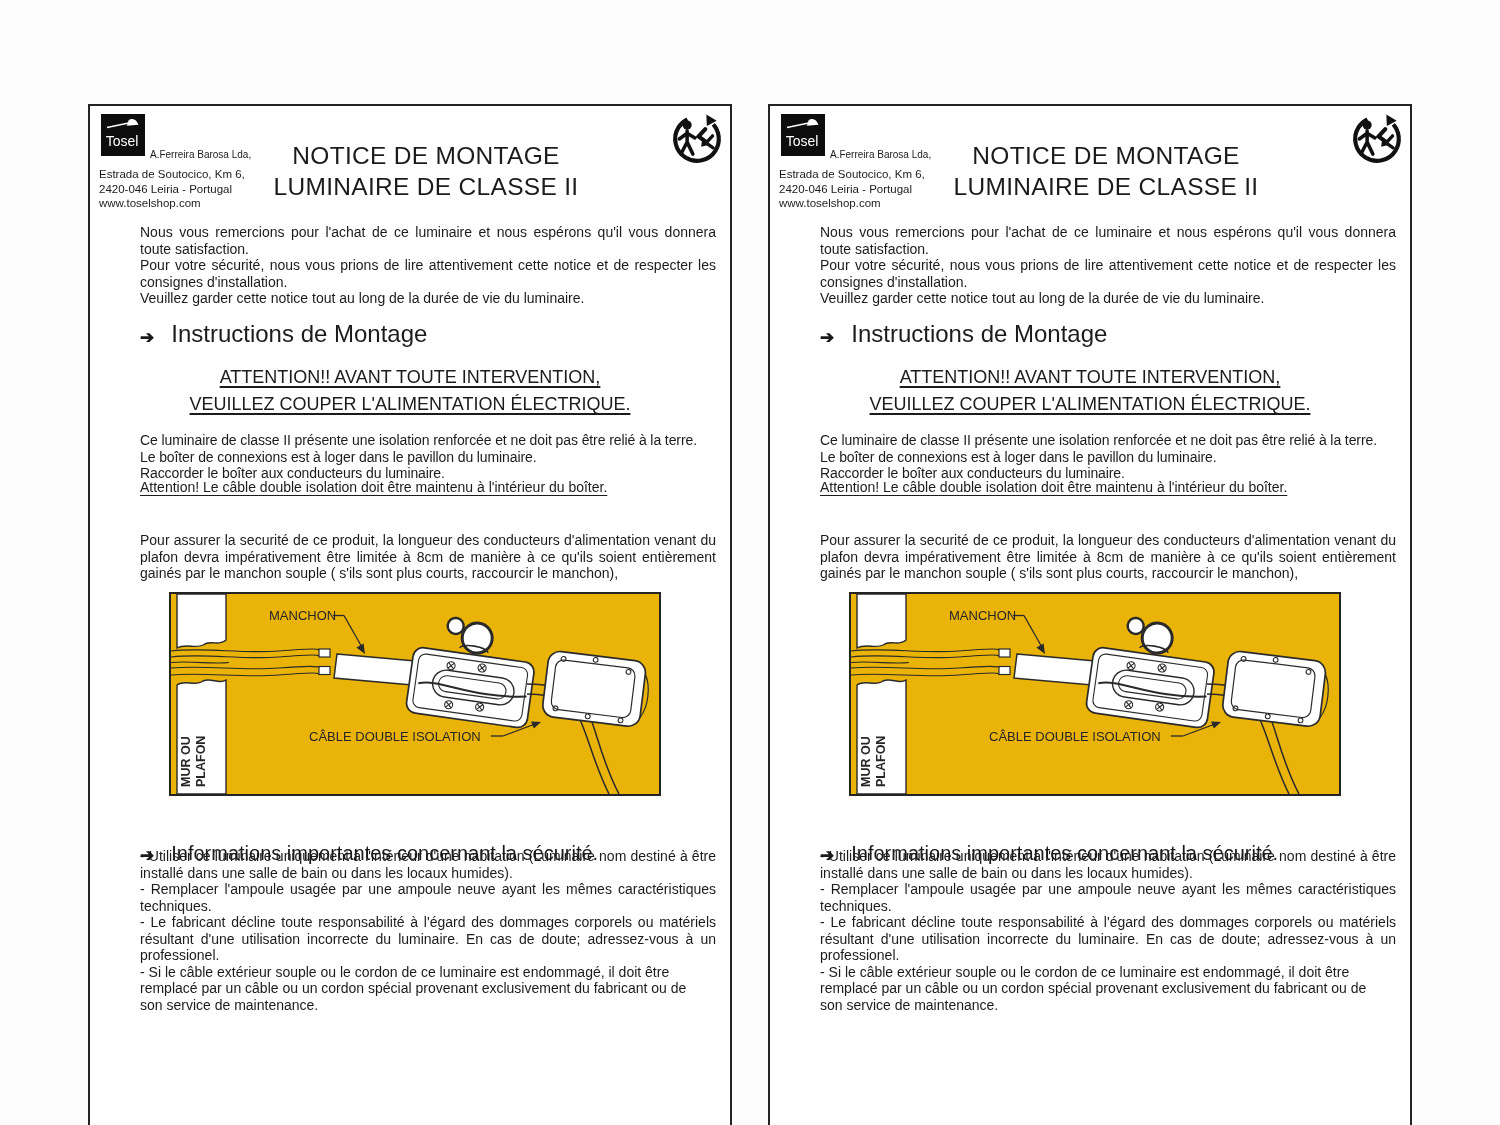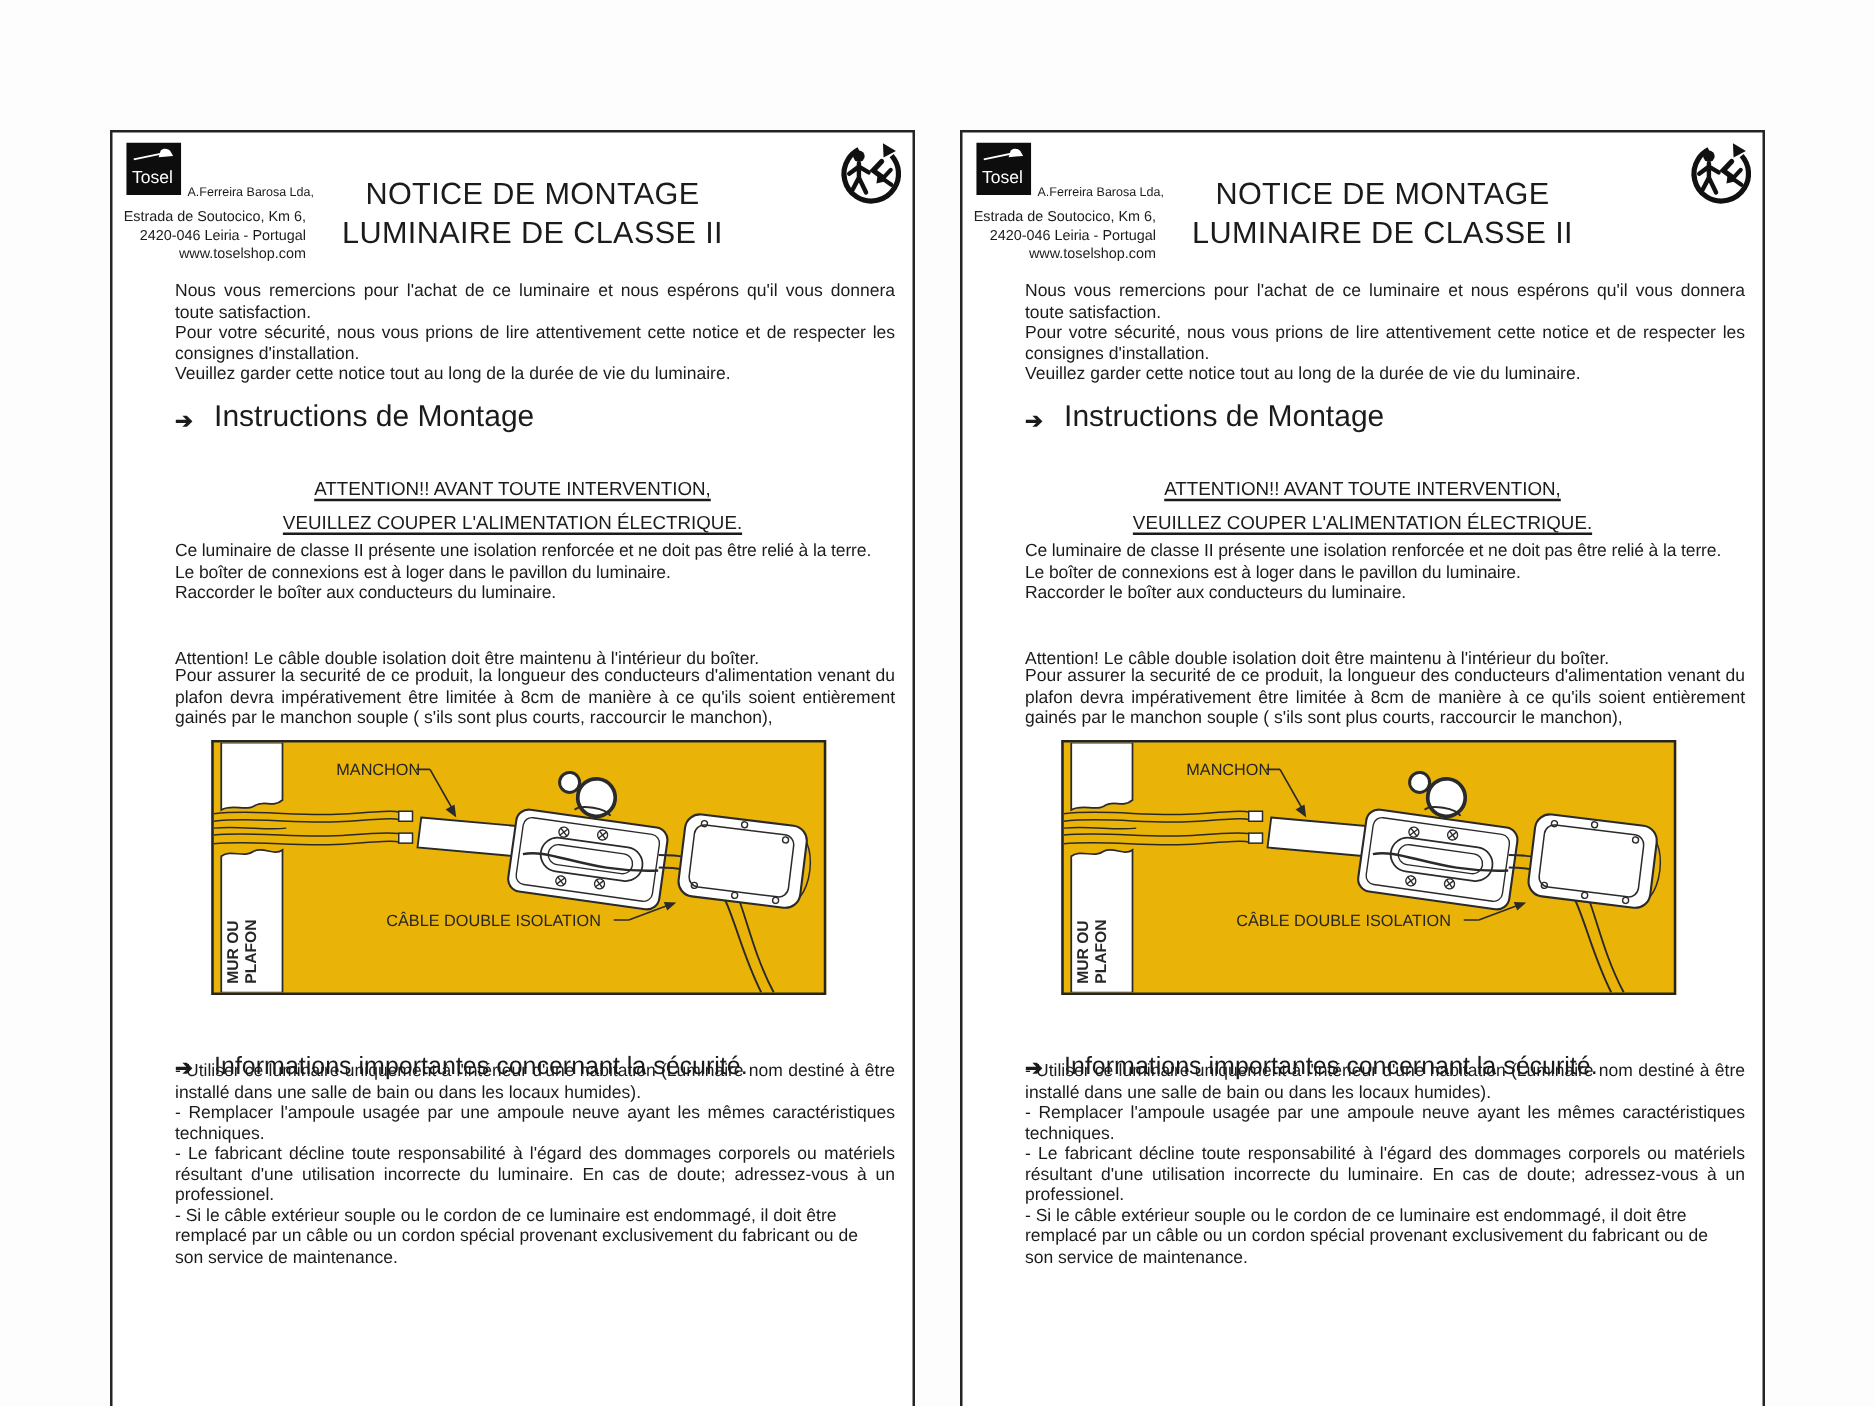--- a/index.html
+++ b/index.html
@@ -10,35 +10,35 @@
     -webkit-font-smoothing:antialiased;
   }
   .page{
     position:absolute;top:104px;width:644px;height:1085px;
     background:#ffffff;border:2px solid #242424;box-sizing:border-box;
   }
   .abs{position:absolute;}
   
   .logo-box{left:11px;top:8px;width:44px;height:42px;}
   .company{left:60px;top:42px;font-size:10px;line-height:14px;white-space:nowrap;}
-  .addr{left:9px;top:61px;font-size:11.5px;line-height:14.6px;white-space:pre-line;text-align:right;}
+  .addr{left:9px;top:61px;font-size:11.5px;line-height:14.6px;white-space:pre-line;}
   .title{left:36px;right:4px;top:34px;text-align:center;font-size:24.5px;line-height:31px;letter-spacing:.3px;white-space:pre-line;}
   .triman{left:580px;top:6px;width:54px;height:54px;}
   
   .bodytxt{font-size:14px;line-height:16.5px;}
   .just{text-align:justify;}
   .prelines{white-space:pre-line;}
   .intro{left:50px;width:576px;top:118px;}
   .intro p{margin:0;}
   .h-arrow{font-size:17px;font-weight:bold;margin-right:17px;position:relative;top:1px;}
   .h1{left:50px;top:214px;font-size:24px;line-height:28px;white-space:nowrap;}
-  .banner{left:20px;right:20px;top:272px;text-align:center;font-size:15px;line-height:27px;
+  .banner{left:20px;right:20px;top:258px;text-align:center;font-size:18px;line-height:27px;
           text-decoration:underline;text-underline-offset:3px;text-decoration-thickness:1.5px;white-space:pre-line;}
   .class2{left:50px;width:580px;top:326px;letter-spacing:-0.1px;}
-  .attnline{left:50px;top:412px;text-underline-offset:2.5px;white-space:nowrap;}
+  .attnline{left:50px;top:373px;text-decoration:underline;text-underline-offset:2.5px;white-space:nowrap;}
   .sleevep{left:50px;width:576px;top:426px;}
   .diagram{left:79px;top:486px;width:492px;height:204px;border:2px solid #242424;box-sizing:border-box;background:#eab308;}
   .diagram svg{display:block;width:100%;height:100%;}
   .h2{left:50px;top:734px;font-size:20px;line-height:26px;white-space:nowrap;text-align:right;}
   .safety{left:50px;width:576px;top:742px;}
   .safety p{margin:0;}
   .dline{stroke:#2a2a2a;fill:none;}
   .dfill{fill:#ffffff;stroke:#2a2a2a;}
   .dtext{font-family:"Liberation Sans",sans-serif;fill:#262626;}
 </style>

